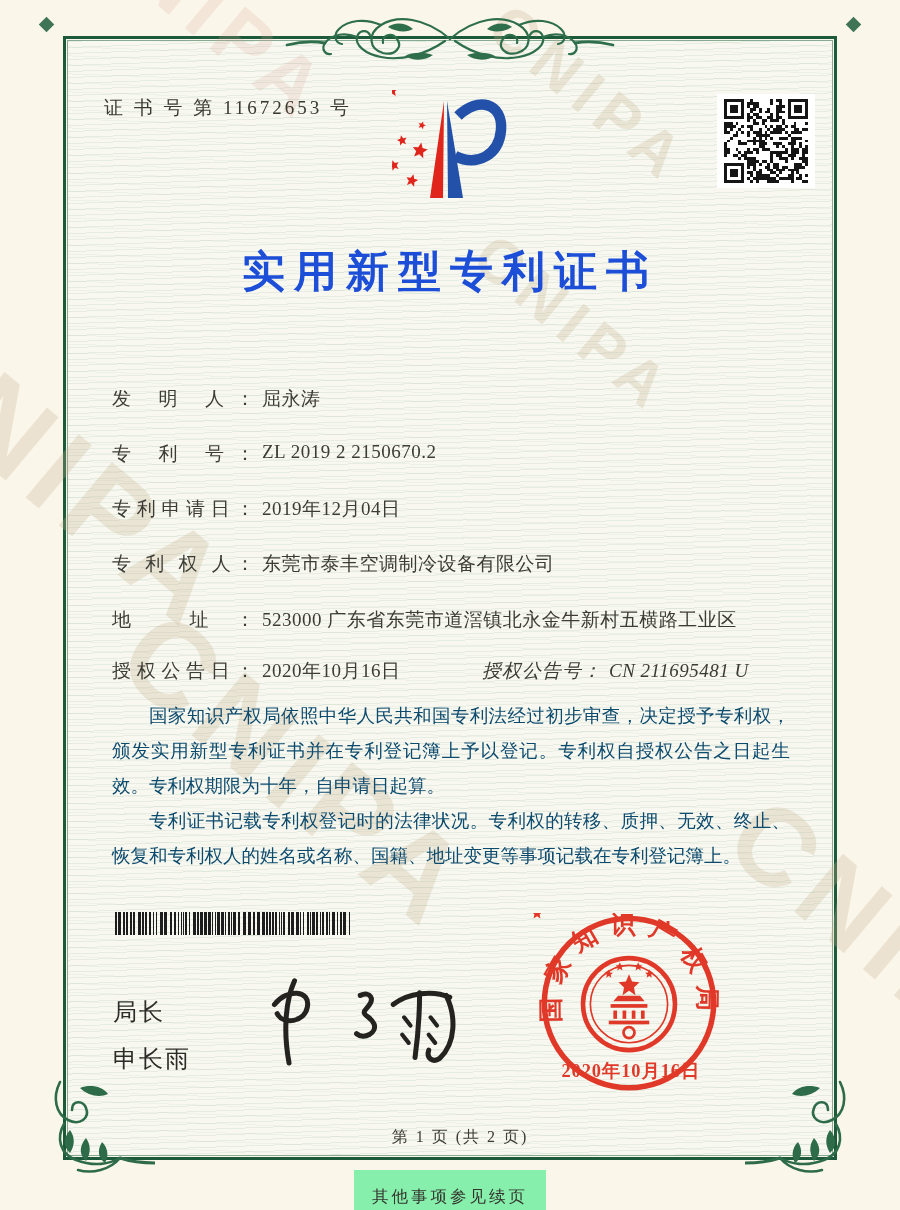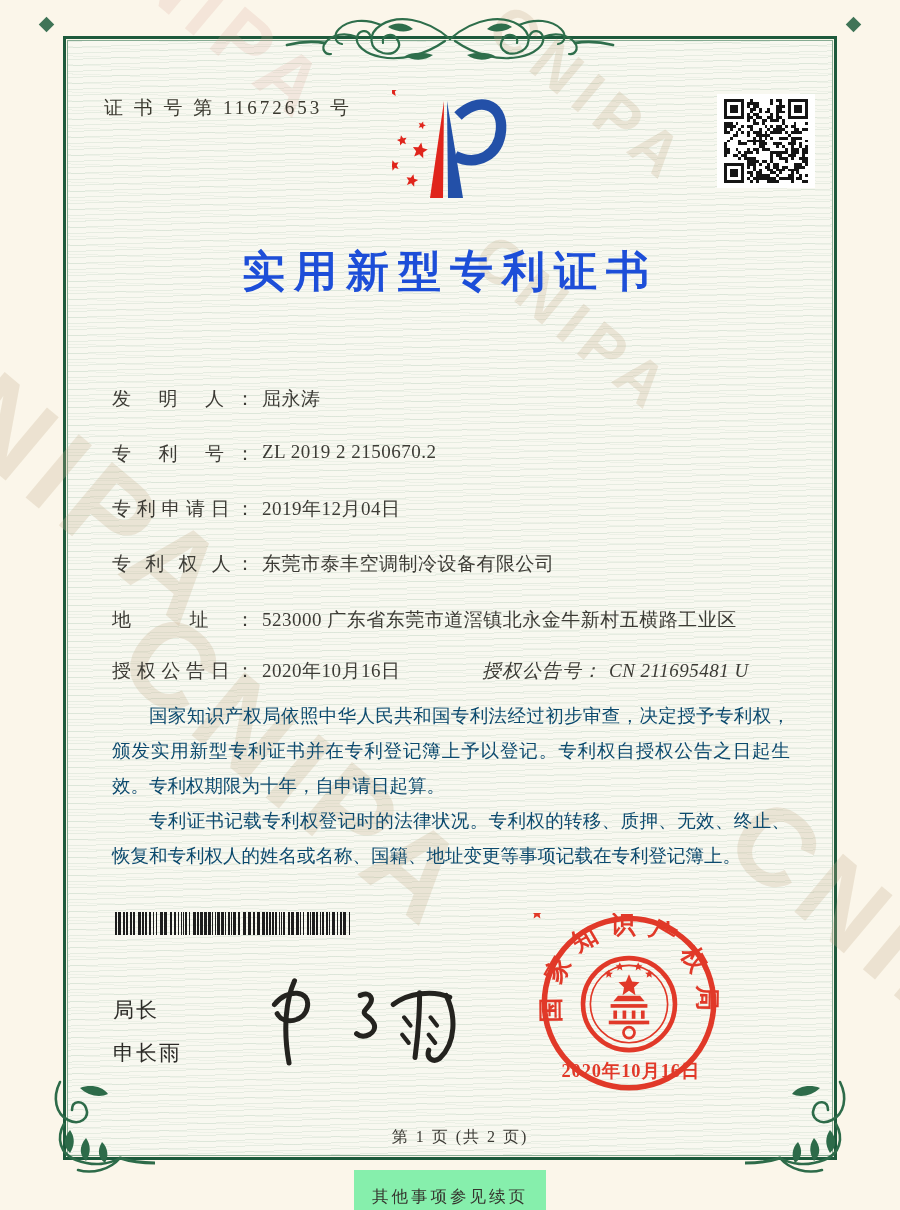--- a/index.html
+++ b/index.html
@@ -33,21 +33,21 @@
   .fr0{top:330px}.fr1{top:386px}.fr2{top:441px}.fr3{top:496px}.fr4{top:551px}.fr5{top:607px}.fr6{top:658px}
   .fl{display:inline-block;width:143px;text-align:justify;text-align-last:justify;vertical-align:top;}
   .fv{padding-left:7px;}
   .pair2{position:absolute;left:370px;top:0;white-space:nowrap;font-style:italic;}
   .pair2 .fl2{letter-spacing:1px;}
   .legal{position:absolute;left:112px;width:678px;top:699px;font-size:18.5px;line-height:35px;
       text-align:justify;color:#0c4a6e;}
   .legal p{margin:0;text-indent:2em;}
   .barcode{position:absolute;left:113px;top:912px;}
   .signer{position:absolute;left:113px;top:996px;font-family:"Liberation Sans",sans-serif;
-      font-size:21px;color:#2c2b27;letter-spacing:2px;}
+      font-size:24px;color:#2c2b27;letter-spacing:2px;}
   .signer .name{margin-top:15px;}
   .signature{position:absolute;left:253px;top:968px;}
   .seal{position:absolute;left:533px;top:913px;}
   .page-info{position:absolute;left:0;right:0;top:1127px;text-align:center;font-size:16px;
       letter-spacing:2px;color:#3c3b35;margin-left:20px;}
   .cont-note{position:absolute;left:50%;top:1170px;transform:translateX(-50%);background:#86efac;
       padding:16px 18px 9px;font-size:16.5px;letter-spacing:3px;color:#34332d;white-space:nowrap;}
   svg{display:block;}
 </style>
 </head>

